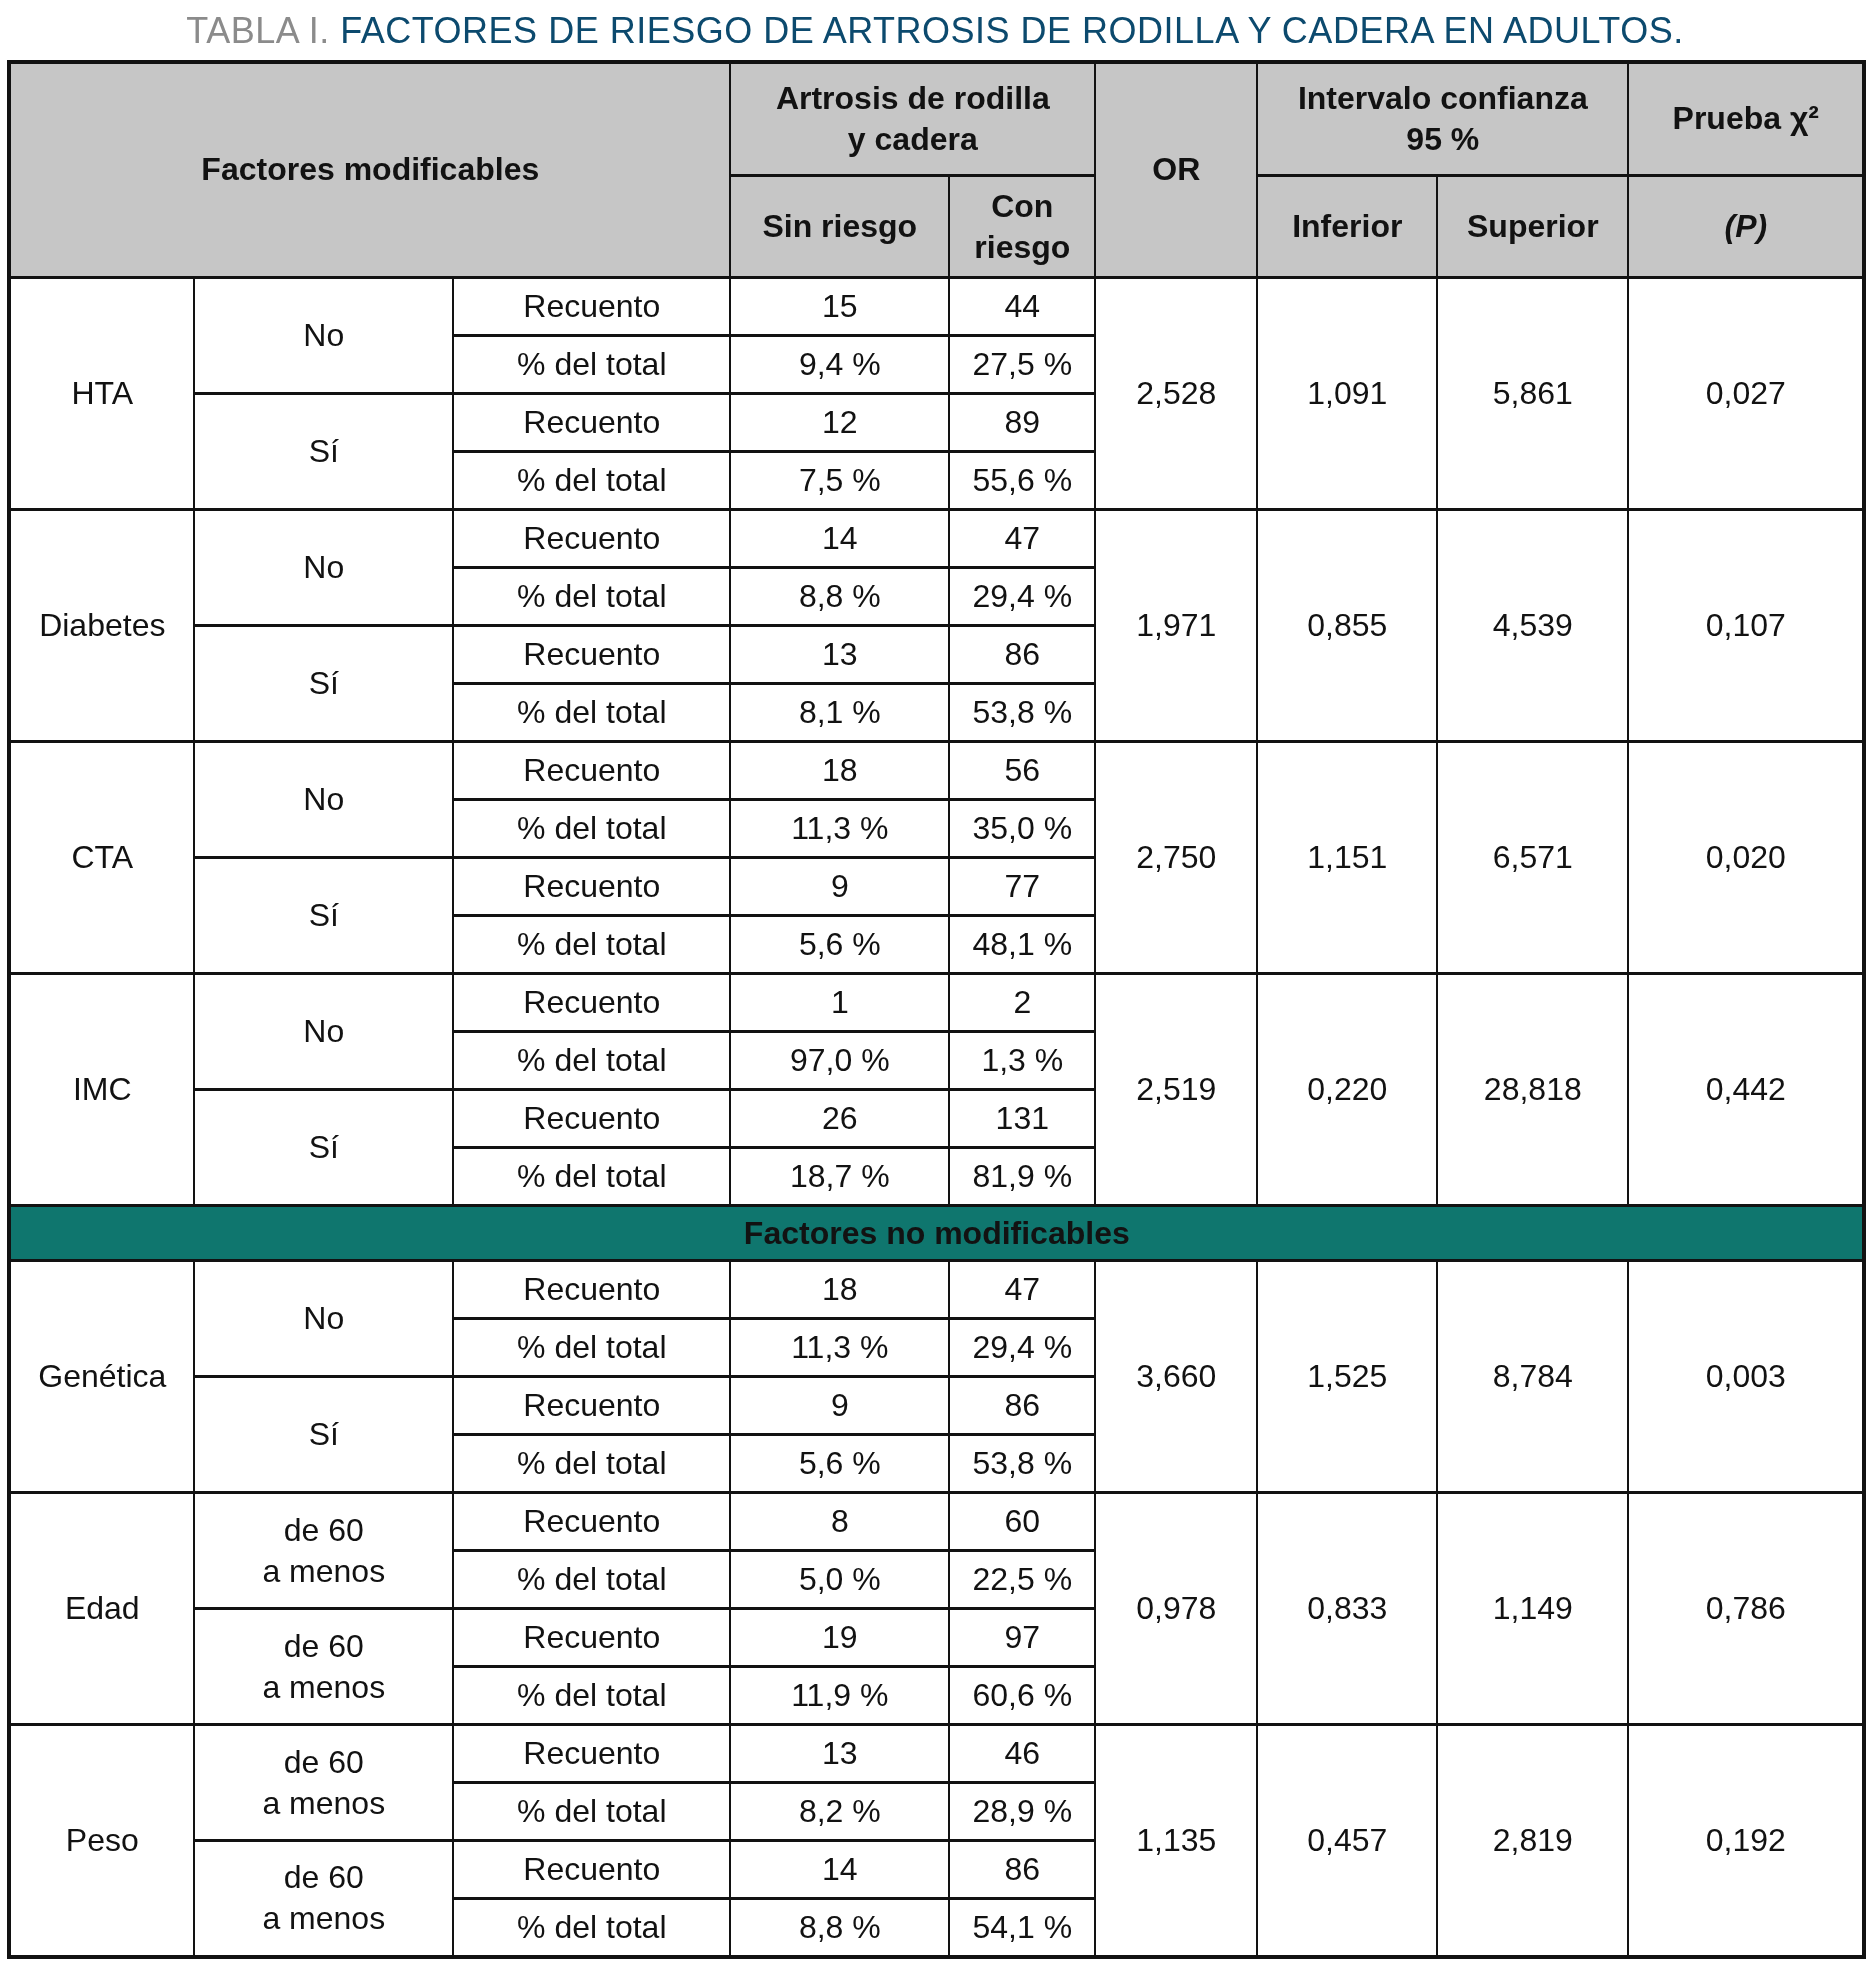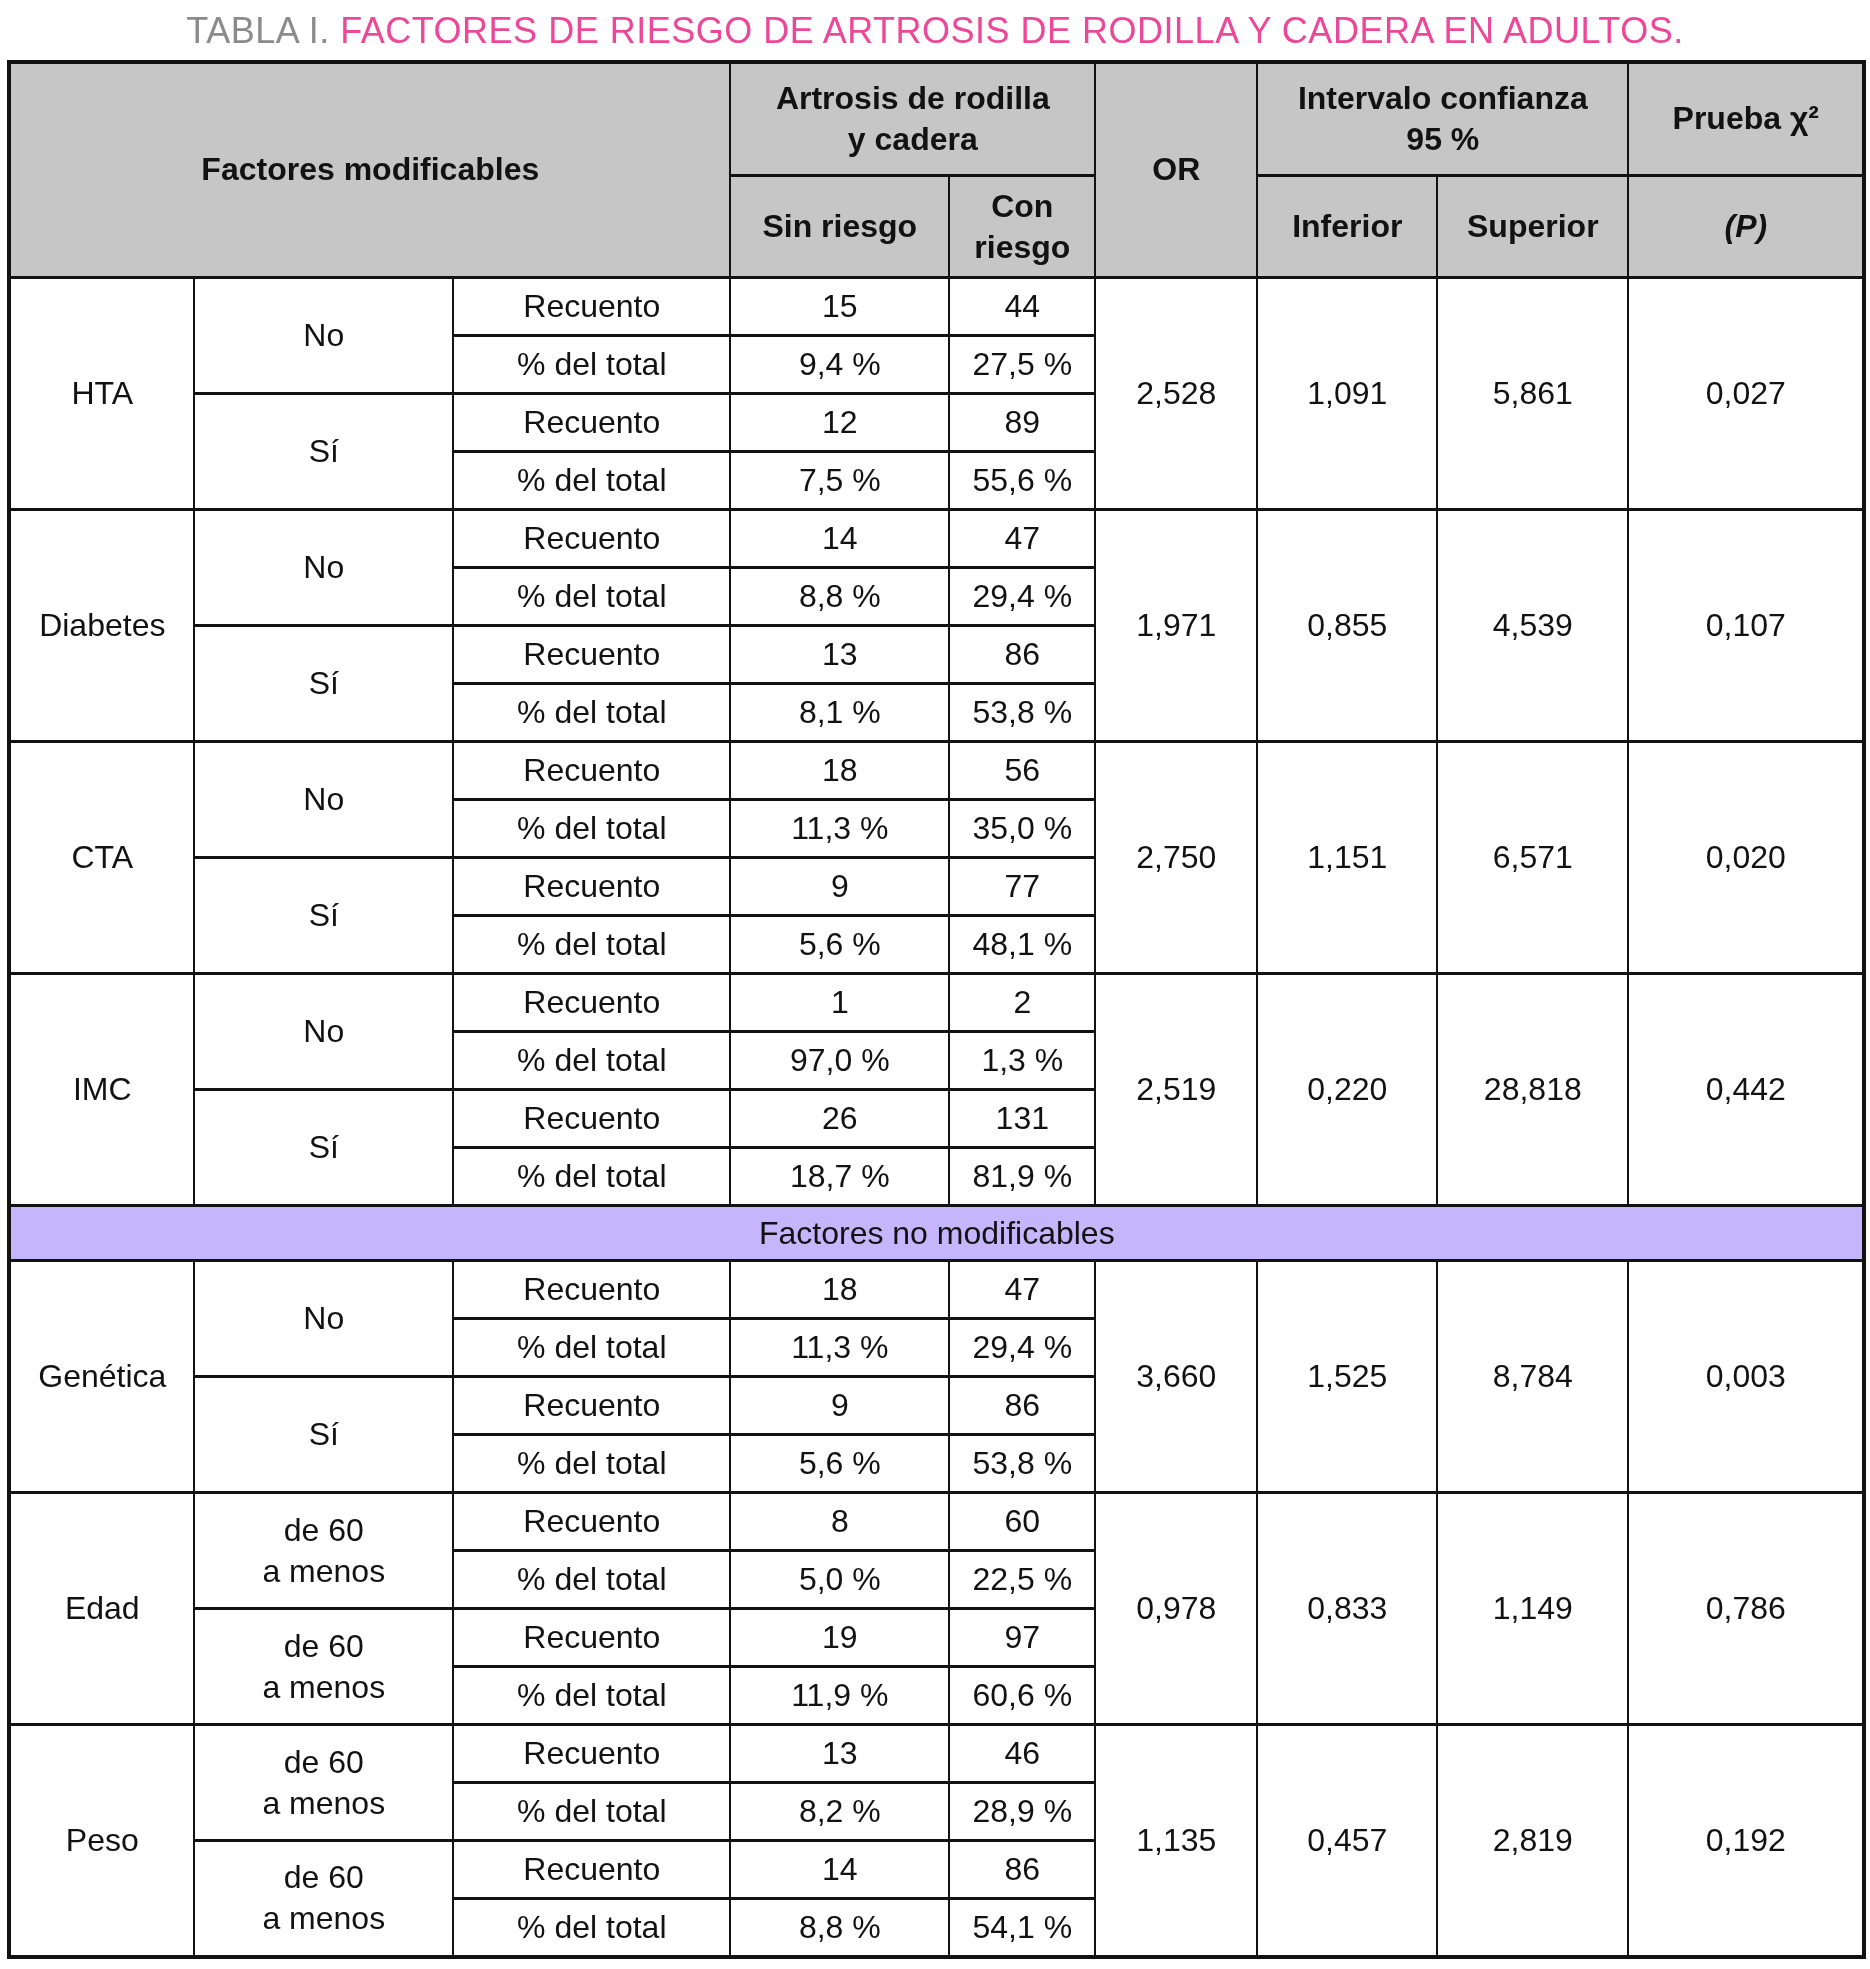--- a/index.html
+++ b/index.html
@@ -12,21 +12,21 @@
   }
   .title {
     text-align: center;
     padding-top: 11px;
     font-size: 36px;
     line-height: 1.1;
     white-space: nowrap;
     letter-spacing: 0.5px;
   }
   .title .tag { color: #8b8b8b; font-weight: normal; }
-  .title .rest { color: #ec4899; font-weight: normal; }
+  .title .rest { color: #0c4a6e; font-weight: normal; }
   table.risk {
     border-collapse: collapse;
     table-layout: fixed;
     width: 1857px;
     margin: 9.1px 0 0 7.3px;
     border: 4.6px solid #121212;
   }
   th, td {
     border: solid #121212;
     border-width: 3.7px 2.7px;
@@ -38,22 +38,22 @@
     line-height: 1.28;
     white-space: pre-line;
     overflow: hidden;
   }
   thead th { background: #c6c6c6; font-weight: bold; }
   tr.h1 { height: 114px; }
   tr.h2 { height: 102px; }
   tbody tr { height: 58px; }
   tr.section { height: 55px; }
   tr.section td {
-    background: #c4b5fd;
-    font-weight: normal;
+    background: #0f766e;
+    font-weight: bold;
   }
   .italic { font-style: italic; }
 </style>
 </head>
 <body>
 
 <div class="title">
   <span class="tag">TABLA I.</span>
   <span> </span>
   <span class="rest">FACTORES DE RIESGO DE ARTROSIS DE RODILLA Y CADERA EN ADULTOS.</span>

